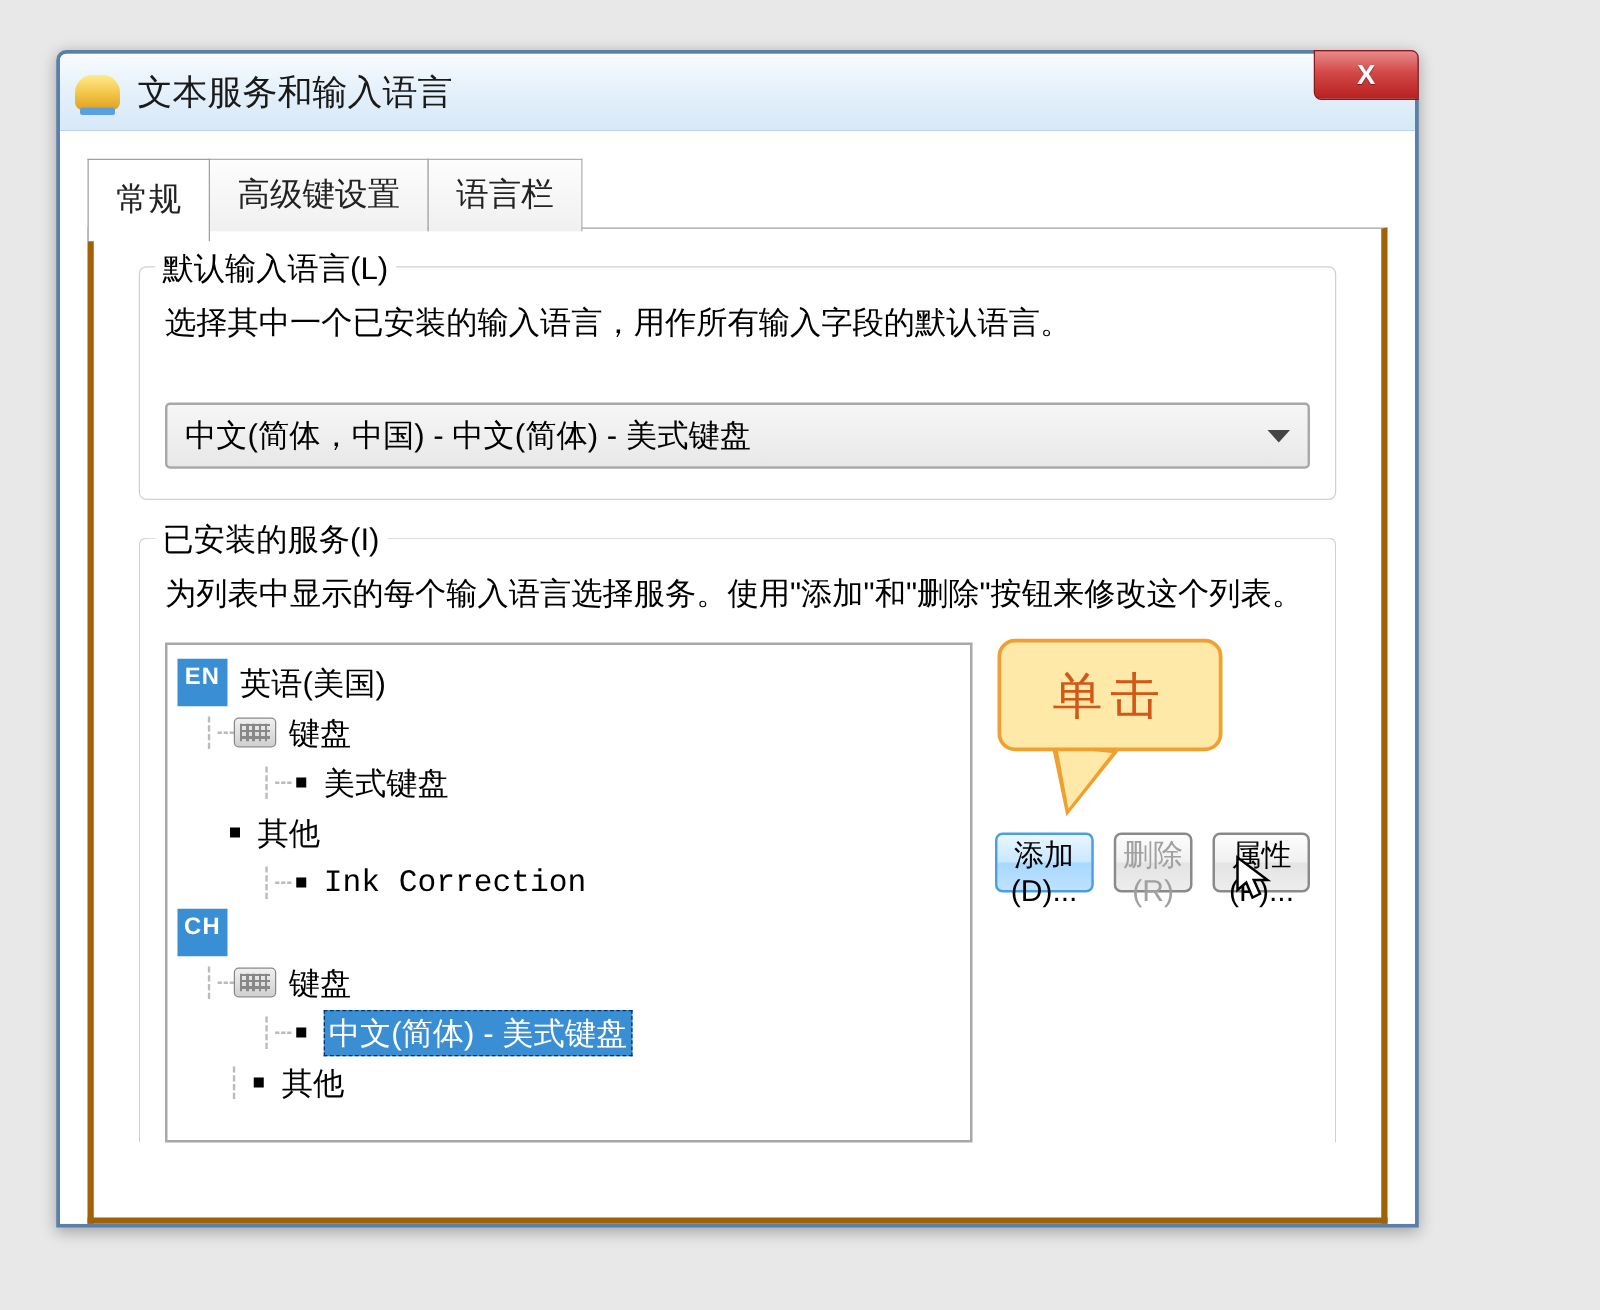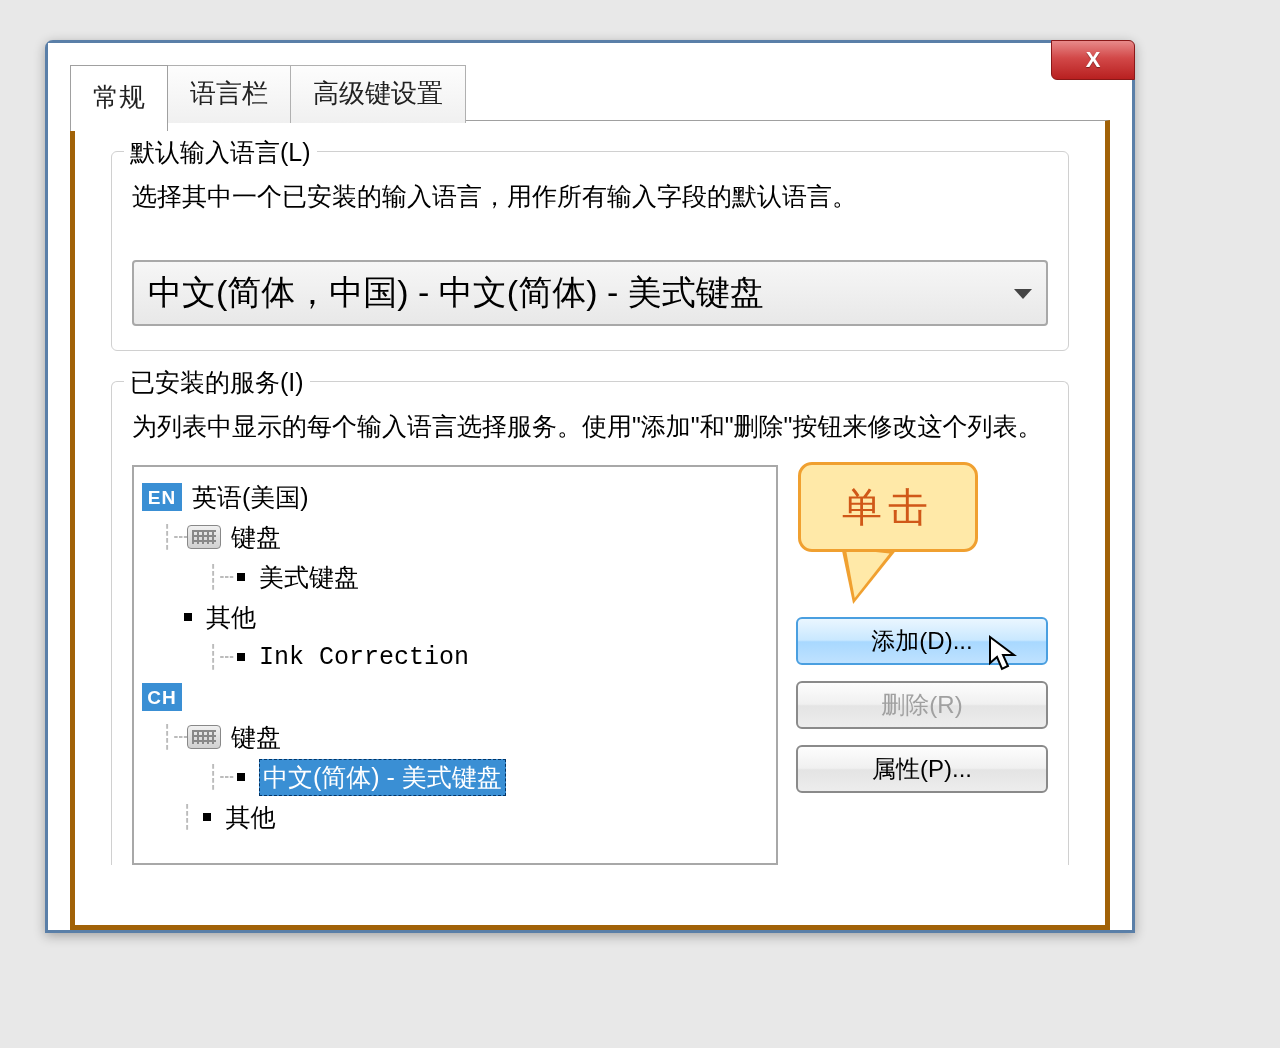--- a/index.html
+++ b/index.html
@@ -120,21 +120,21 @@
   color: #000;
   line-height: 1.5;
   margin-top: 8px;
 }
 .select-box {
   margin-top: 44px;
   border: 2px solid #a8a8a8;
   background: linear-gradient(to bottom, #f6f6f6, #e8e8e8);
   border-radius: 4px;
   padding: 8px 40px 8px 14px;
-  font-size: 34px;
+  font-size: 25px;
   position: relative;
   cursor: pointer;
 }
 .select-box .caret {
   position: absolute;
   right: 14px;
   top: 50%;
   transform: translateY(-40%);
   width: 0; height: 0;
   border-left: 9px solid transparent;
@@ -156,21 +156,21 @@
   overflow: hidden;
 }
 .tree-row {
   display: flex;
   align-items: center;
   min-height: 40px;
   white-space: nowrap;
 }
 .lang-badge {
   display: inline-block;
-  width: 40px; height: 28px;
+  width: 40px; height: 38px;
   background: #3a8fd4;
   color: #fff;
   font-size: 19px;
   font-weight: bold;
   text-align: center;
   line-height: 30px;
   margin-right: 10px;
   letter-spacing: 1px;
 }
 .kbd-icon {
@@ -207,21 +207,21 @@
 .tree-text { color: #000; }
 .tree-text.selected {
   background: #3a8fd4;
   color: #fff;
   border: 1px dashed #003366;
   padding: 1px 3px;
 }
 .btn-col {
   width: 252px;
   display: flex;
-  flex-direction: column;
+  flex-direction: row;
   gap: 16px;
   padding-top: 152px;
   position: relative;
 }
 .win-btn {
   height: 48px;
   border: 2px solid #8a8a8a;
   border-radius: 6px;
   font-size: 24px;
   background: linear-gradient(to bottom, #fdfdfd 0%, #f0f0f0 48%, #e4e4e4 52%, #ededed 100%);
@@ -282,26 +282,30 @@
   pointer-events: none;
 }
 </style>
 </head>
 <body>
 
 <div class="window">
   <div class="close-btn">
     <span>X</span>
   </div>
+  <div class="titlebar">
+    <div class="app-icon"></div>
+    <div class="title-text">文本服务和输入语言</div>
+  </div>
 
   <div class="client">
     <div class="tabs">
       <div class="tab active">常规</div>
+      <div class="tab">高级键设置</div>
       <div class="tab">语言栏</div>
-      <div class="tab">高级键设置</div>
     </div>
 
     <div class="tab-panel">
 
       <div class="group">
         <div class="group-legend">默认输入语言(L)</div>
         <div class="group-desc">选择其中一个已安装的输入语言，用作所有输入字段的默认语言。</div>
         <div class="select-box">
           <span>中文(简体，中国) - 中文(简体) - 美式键盘</span>
           <span class="caret"></span>

